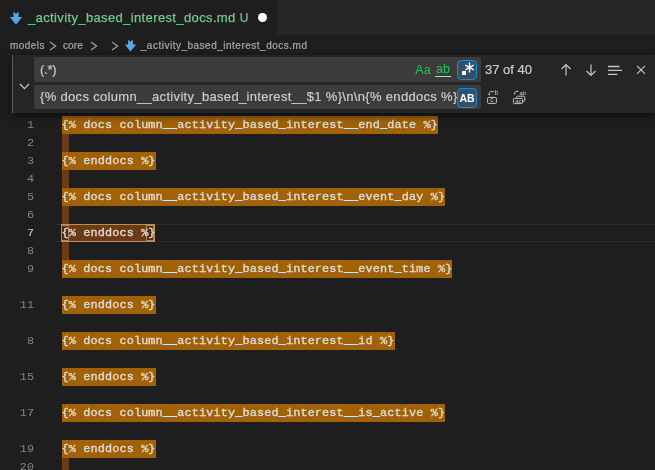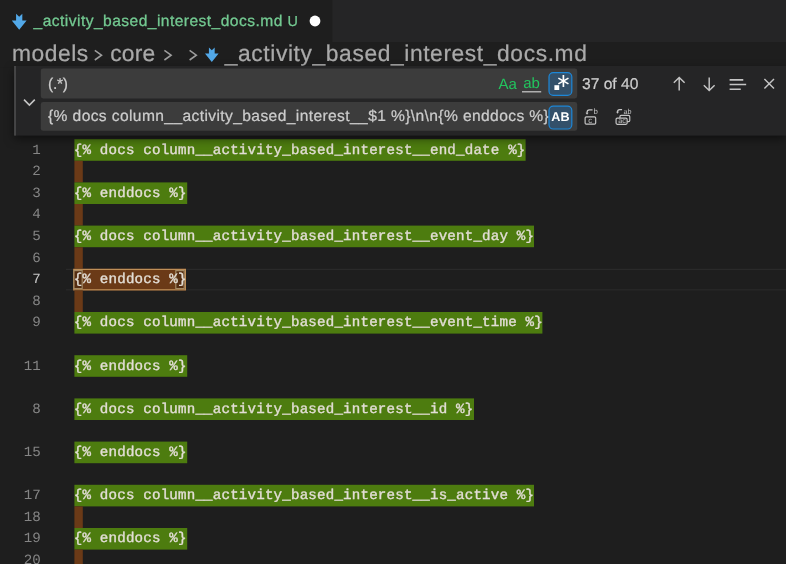--- a/index.html
+++ b/index.html
@@ -6,29 +6,29 @@
 html,body{width:655px;height:470px;overflow:hidden}
 body{background:#1e1e1e;font-family:"Liberation Sans",sans-serif;position:relative}
 
 #tabbar{position:absolute;left:0;top:0;width:655px;height:35px;background:#252526}
 #tab{position:absolute;left:0;top:0;width:277px;height:35px;background:#1e1e1e;display:flex;align-items:center}
 #tab .ficon{margin-left:9px}
 #tab .fname{color:#73c991;font-size:13px;margin-left:5px;white-space:pre;letter-spacing:0.37px;-webkit-text-stroke:0.25px #73c991}
 #tab .u{color:#73c991;font-size:12px;margin-left:4px;-webkit-text-stroke:0.2px #73c991}
 #tab .dot{width:9px;height:9px;border-radius:50%;background:#ffffff;margin-left:10px}
 
-#crumbs{position:absolute;left:0;top:35px;width:655px;height:21px;background:#1e1e1e;display:flex;align-items:center;color:#a9a9a9;font-size:19px;white-space:pre;-webkit-text-stroke:0.2px #a9a9a9}
+#crumbs{position:absolute;left:0;top:35px;width:655px;height:21px;background:#1e1e1e;display:flex;align-items:center;color:#a9a9a9;font-size:10px;white-space:pre;-webkit-text-stroke:0.2px #a9a9a9}
 #crumbs .sep{margin:0 5px;display:flex;align-items:center}
 #crumbs .it{letter-spacing:0.1px}
 
 #editor{position:absolute;left:0;top:56px;width:655px;height:414px;background:#1e1e1e}
 .row{position:absolute;left:0;width:655px;height:18px}
 .num{position:absolute;left:0;top:0;width:34px;text-align:right;color:#858585;font-family:"Liberation Mono",monospace;font-size:11.8px;line-height:18px}
 .txt{position:absolute;left:61.5px;top:0;font-family:"Liberation Mono",monospace;font-size:11.8px;letter-spacing:0.16px;line-height:18px;color:#e3ded6;white-space:pre;-webkit-text-stroke:0.3px #e3ded6}
-.hl{background:#4d7c0f;display:inline-block;height:18px}
+.hl{background:#a16207;display:inline-block;height:18px}
 .stub{position:absolute;left:61.5px;top:0;width:7.1px;height:18px;background:#6b3a17}
 
 #fw{position:absolute;left:12px;top:55px;width:643px;height:58px;background:#252526;border-left:1px solid #5c5c5c;box-shadow:0 3px 8px rgba(0,0,0,0.55)}
 #fw .chev{position:absolute;left:5px;top:24px}
 .finput{position:absolute;left:21px;width:447px;background:#3c3c3c;border-radius:2px;color:#cccccc;font-size:13px;white-space:pre;overflow:hidden;-webkit-text-stroke:0.2px #cccccc}
 #fi1{top:2px;height:25px;line-height:25px}
 #fi2{top:30px;height:24px;line-height:24px}
 .finput .itext{margin-left:6px;letter-spacing:0.2px}
 .opt{position:absolute;width:20px;height:20px;display:flex;align-items:center;justify-content:center;color:#22c55e;font-size:12.5px}
 .opt.on{background:#33506a;border:1.5px solid #1d87d8;border-radius:4px}
@@ -117,24 +117,20 @@
       <div class="txt"><span class="hl">{% docs column__activity_based_interest__id %}</span></div>
     </div>
 <div class="row" style="top:312px">
       <div class="num">15</div>
       <div class="txt"><span class="hl">{% enddocs %}</span></div>
     </div>
 <div class="row" style="top:348px">
       <div class="num">17</div>
       <div class="txt"><span class="hl">{% docs column__activity_based_interest__is_active %}</span></div>
     </div>
-<div class="row" style="top:366px">
-      <div class="num">18</div>
-      <div class="stub"></div>
-    </div>
 <div class="row" style="top:384px">
       <div class="num">19</div>
       <div class="txt"><span class="hl">{% enddocs %}</span></div>
     </div>
 <div class="row" style="top:402px">
       <div class="num">20</div>
       <div class="stub"></div>
     </div>
 </div>
 

